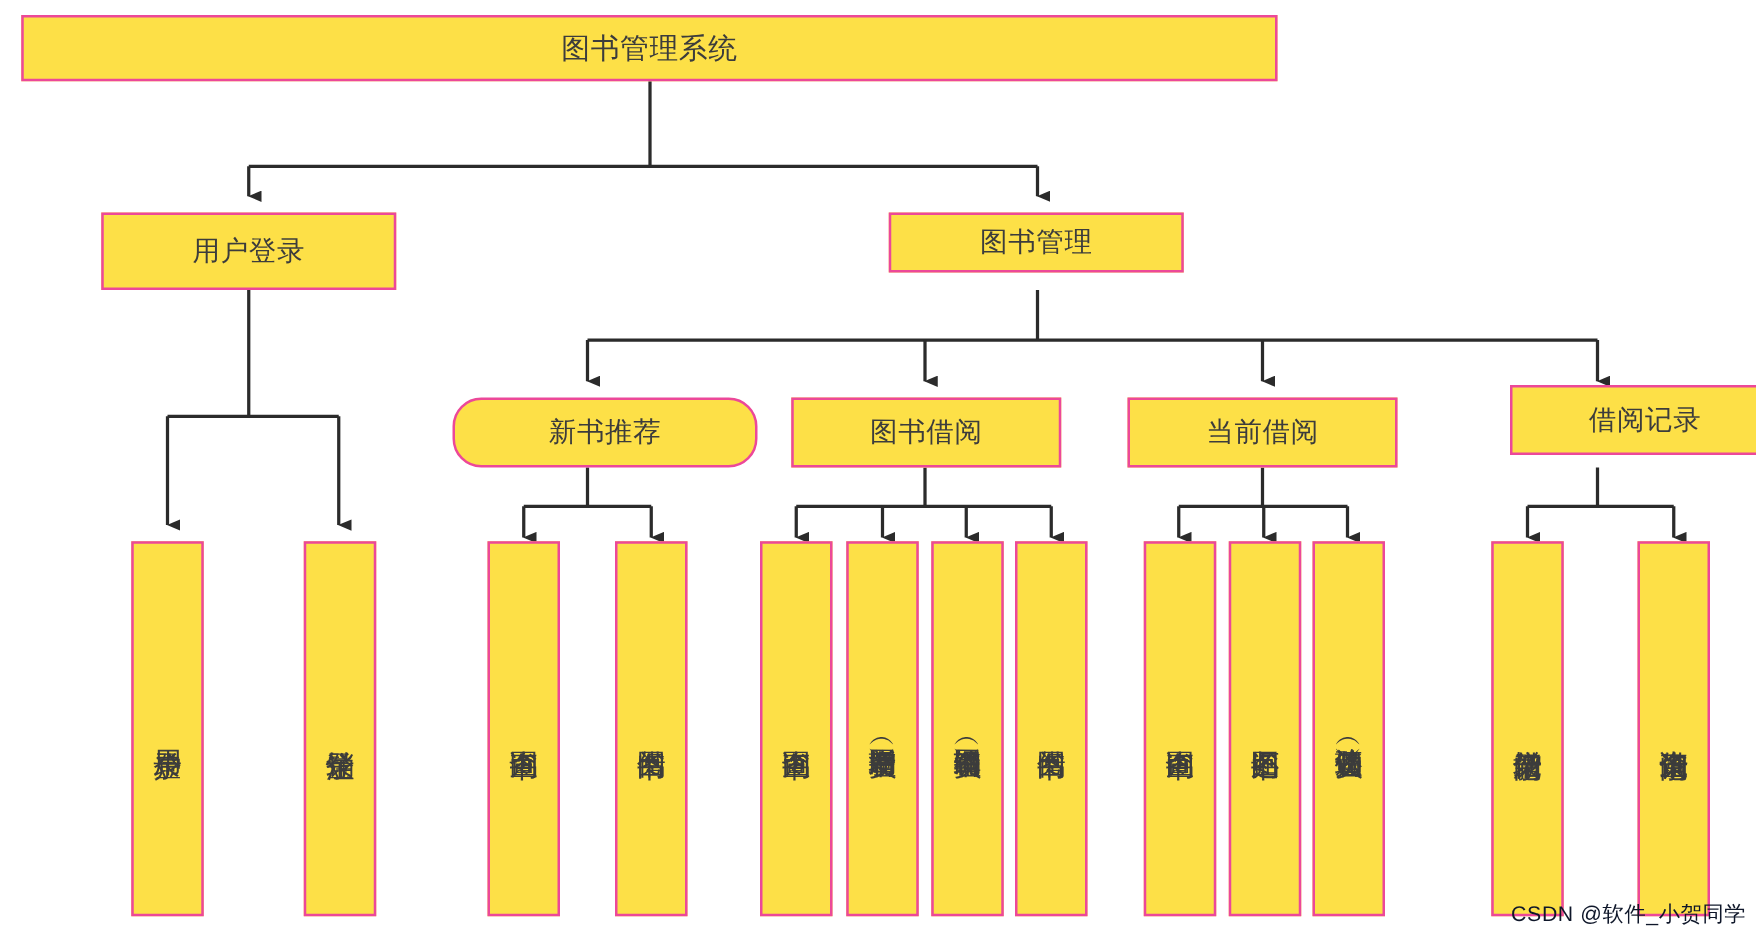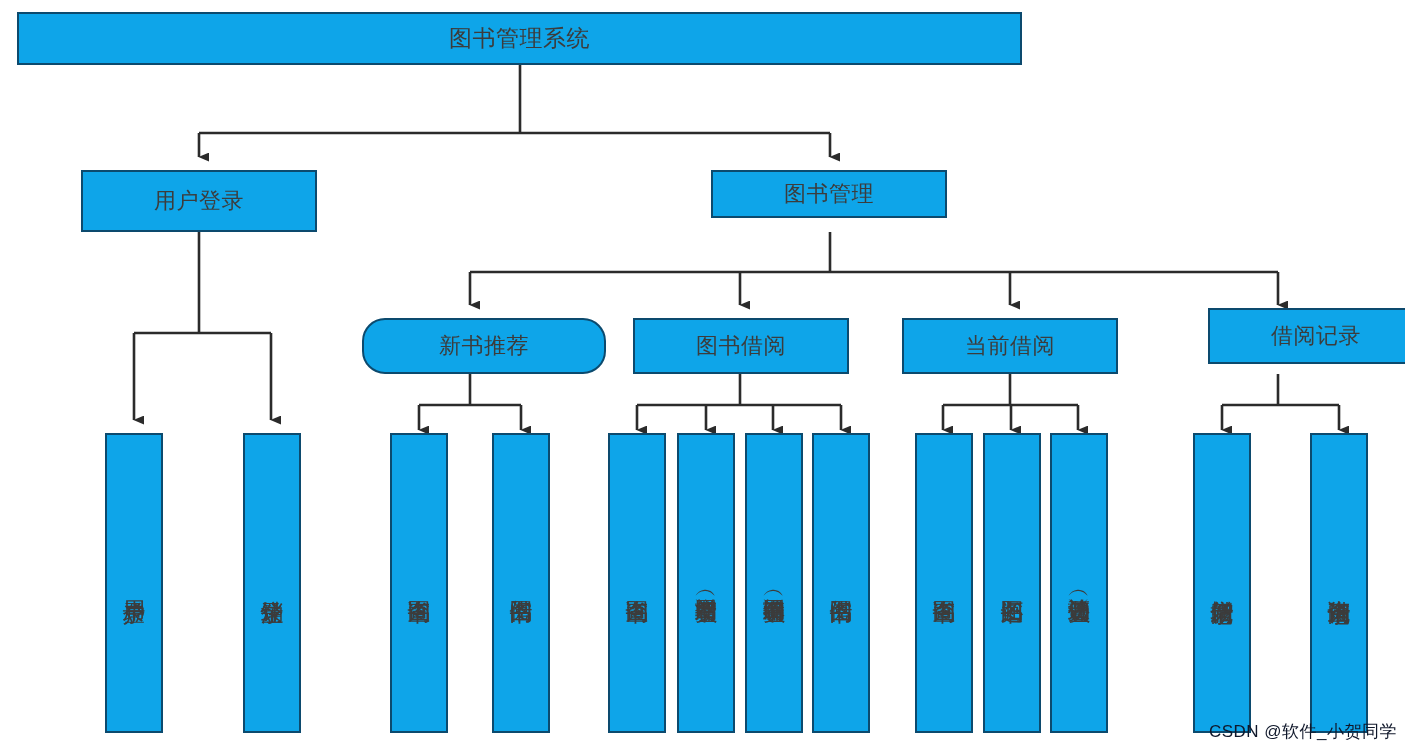--- a/index.html
+++ b/index.html
@@ -21,22 +21,22 @@
   #diagram-svg {
     position: absolute;
     left: 0;
     top: 0;
     width: 1405px;
     height: 747px;
   }
   .node {
     position: absolute;
     box-sizing: border-box;
-    background: #0ea5e9;
-    border: 2px solid #0c4a6e;
+    background: #fde047;
+    border: 2px solid #ec4899;
     display: flex;
     align-items: center;
     justify-content: center;
     color: #3c3c3c;
   }
   .node-label {
     display: block;
     text-align: center;
     color: #3c3c3c;
     letter-spacing: 0.5px;

